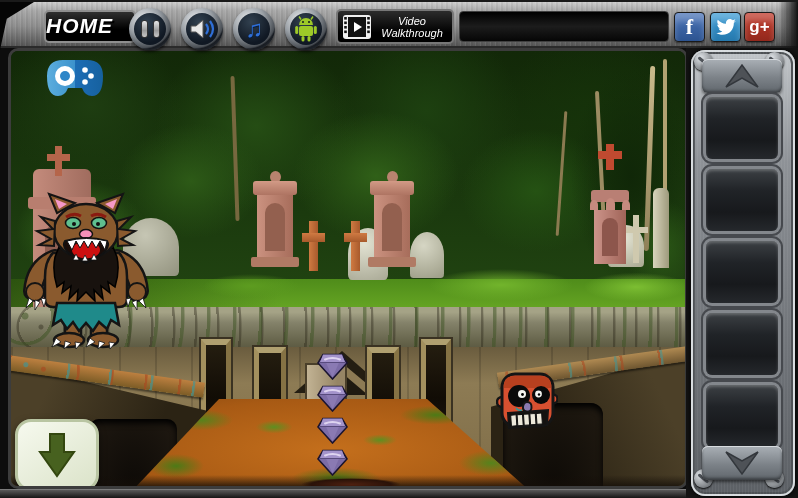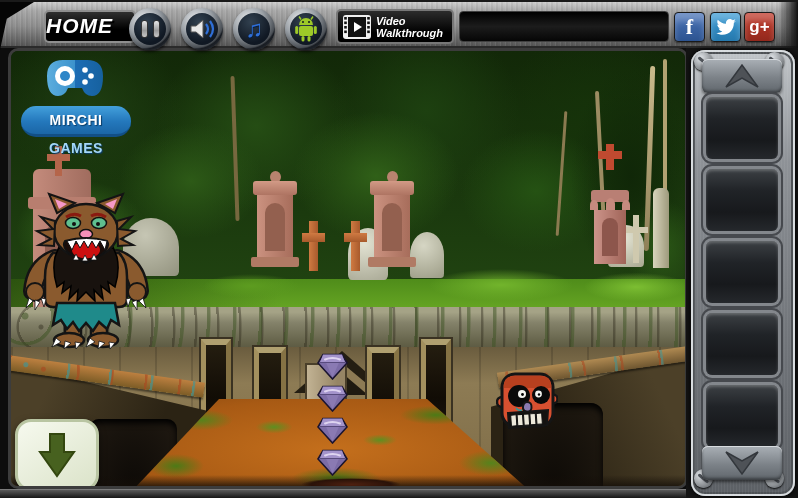--- a/index.html
+++ b/index.html
@@ -25,22 +25,22 @@
   .btn-inner { position:absolute; inset:5px; border-radius:50%;
     background:radial-gradient(circle at 40% 28%, #31404f, #101823 70%);
     display:flex; align-items:center; justify-content:center; }
   .pause-bars { display:flex; gap:5px; }
   .pause-bars i { display:block; width:7px; height:18px; border-radius:3px;
     background:linear-gradient(180deg,#e8e8e8,#9a9a9a 60%,#c8c8c8); border:1px solid #333; }
   .music-glyph { color:#2f6fd8; font-size:24px; line-height:1; text-shadow:0 1px 1px #041a3a; }
   .vw-btn { position:absolute; left:336px; top:7px; width:118px; height:35px;
     background:linear-gradient(180deg,#2c2c2c,#000 70%); border:2px solid #777; border-radius:5px;
     display:flex; align-items:center; gap:4px; padding:2px 4px; cursor:pointer; }
-  .vw-text { flex:1; color:#fff; font-style:italic; font-weight:bold; font-size:11px;
-    line-height:12px; }
+  .vw-text { flex:1; color:#fff; font-style:italic; font-weight:normal; font-size:11px;
+    line-height:12px; text-align:center; }
   .blank-bar { position:absolute; left:459px; top:9px; width:210px; height:31px;
     background:linear-gradient(180deg,#000,#1c1c1c 50%,#060606); border:1px solid #404040; border-radius:4px; }
   .social-btn { position:absolute; top:10px; width:31px; height:30px; border-radius:4px;
     border:1px solid #1a1a1a; color:#fff; font-weight:bold; display:flex; align-items:center;
     justify-content:center; cursor:pointer; box-shadow:inset 0 8px 6px rgba(255,255,255,.25), 0 1px 2px rgba(0,0,0,.5); }
 
   
   #scene { position:absolute; left:8px; top:48px; width:680px; height:441px;
     border:3px solid #3c3c3c; border-radius:10px; overflow:hidden; background:#16300e;
     box-shadow:inset 0 0 8px #000; }
@@ -331,21 +331,20 @@
               <stop offset="1" stop-color="#16619f"></stop>
         </linearGradient>
           </defs>
         <path d="M20,3 h24 q16,0 16,16 q0,20 -11,20 q-7,0 -10,-8 h-14 q-3,8 -10,8 q-11,0 -11,-20 q0,-16 16,-16 z" fill="url(#gp)"></path>
         <circle cx="22" cy="19" r="10" fill="#fff"></circle>
           <circle cx="22" cy="19" r="5" fill="#2e86c8"></circle>
         <circle cx="42" cy="13" r="2.8" fill="#fff"></circle>
           <circle cx="48" cy="19" r="2.8" fill="#fff"></circle>
         <circle cx="42" cy="25" r="2.8" fill="#fff"></circle>
       </svg>
-      <div class="logo-banner"><span class="w1">MIRCHI</span> <span class="w2">GAMES</span></div>
     </div>
 
     <div class="down-btn">
       <svg width="52" height="50" viewBox="0 0 52 50">
         <path d="M19,4 h14 v18 h10 L26,46 L9,22 h10 Z" fill="#47611f" stroke="#33470f" stroke-width="2"></path>
       </svg>
     </div>
   </div>
 
   <div class="bottom-bar"></div>

